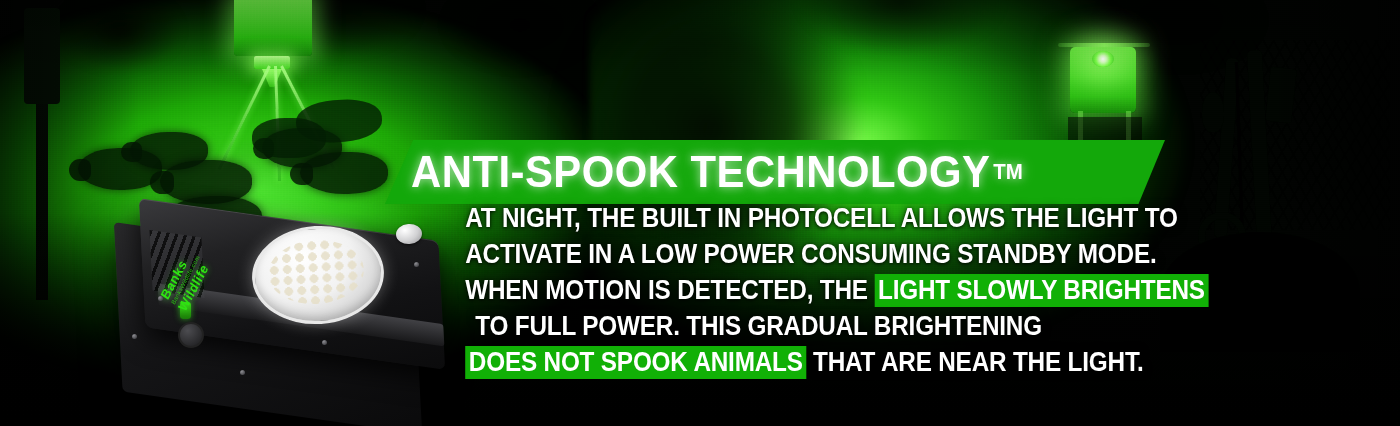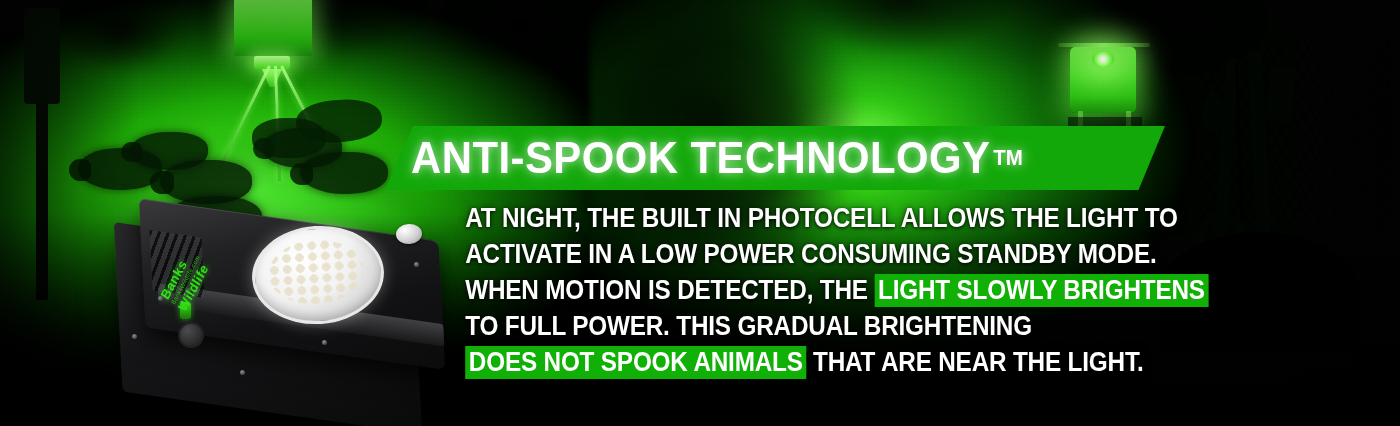--- a/index.html
+++ b/index.html
@@ -218,21 +218,21 @@
   .fx-vent{
     position:absolute;left:33px;top:16px;width:52px;height:60px;
     background:repeating-linear-gradient(112deg,rgba(0,0,0,.9) 0 3px,rgba(70,70,75,.5) 3px 8px);
     transform:skewY(11deg) rotate(-3deg);opacity:.7;
   }
   .screw{position:absolute;width:5px;height:5px;border-radius:50%;
     background:radial-gradient(circle at 35% 30%,#8d8d92,#2c2c30);}
 
   
   .title-wrap{
-    position:absolute;left:385px;top:126px;width:780px;height:64px;
+    position:absolute;left:385px;top:140px;width:780px;height:64px;
   }
   .title-shape{
     position:absolute;inset:0;
     background:#13a80a;
     clip-path:polygon(3.6% 0,100% 0,96.6% 100%,0 100%);
     box-shadow:0 0 26px rgba(35,190,20,.45);
   }
   .title-text{
     position:absolute;left:26px;top:0;right:0;height:64px;
     display:flex;align-items:center;
@@ -241,21 +241,21 @@
     color:#ffffff;
     transform:scaleX(.93);transform-origin:left center;
     text-shadow:0 0 9px rgba(255,255,255,.55),0 0 18px rgba(255,255,255,.3);
     white-space:nowrap;
   }
   .tm{font-size:22px;font-weight:bold;vertical-align:super;margin-left:3px;letter-spacing:0;}
 
   
   .copy{
     position:absolute;left:400px;top:200px;width:652px;
-    text-align:left;
+    text-align:center;
     font-family:"Liberation Sans",sans-serif;
     font-weight:bold;
     font-size:27px;
     line-height:36px;
     color:#ffffff;
     letter-spacing:-.2px;
     text-shadow:0 1px 4px rgba(0,0,0,.85),0 0 10px rgba(0,0,0,.6);
   }
   .copy .ln{display:block;white-space:nowrap;transform:scaleX(.9);transform-origin:right center;}
   .hl{

